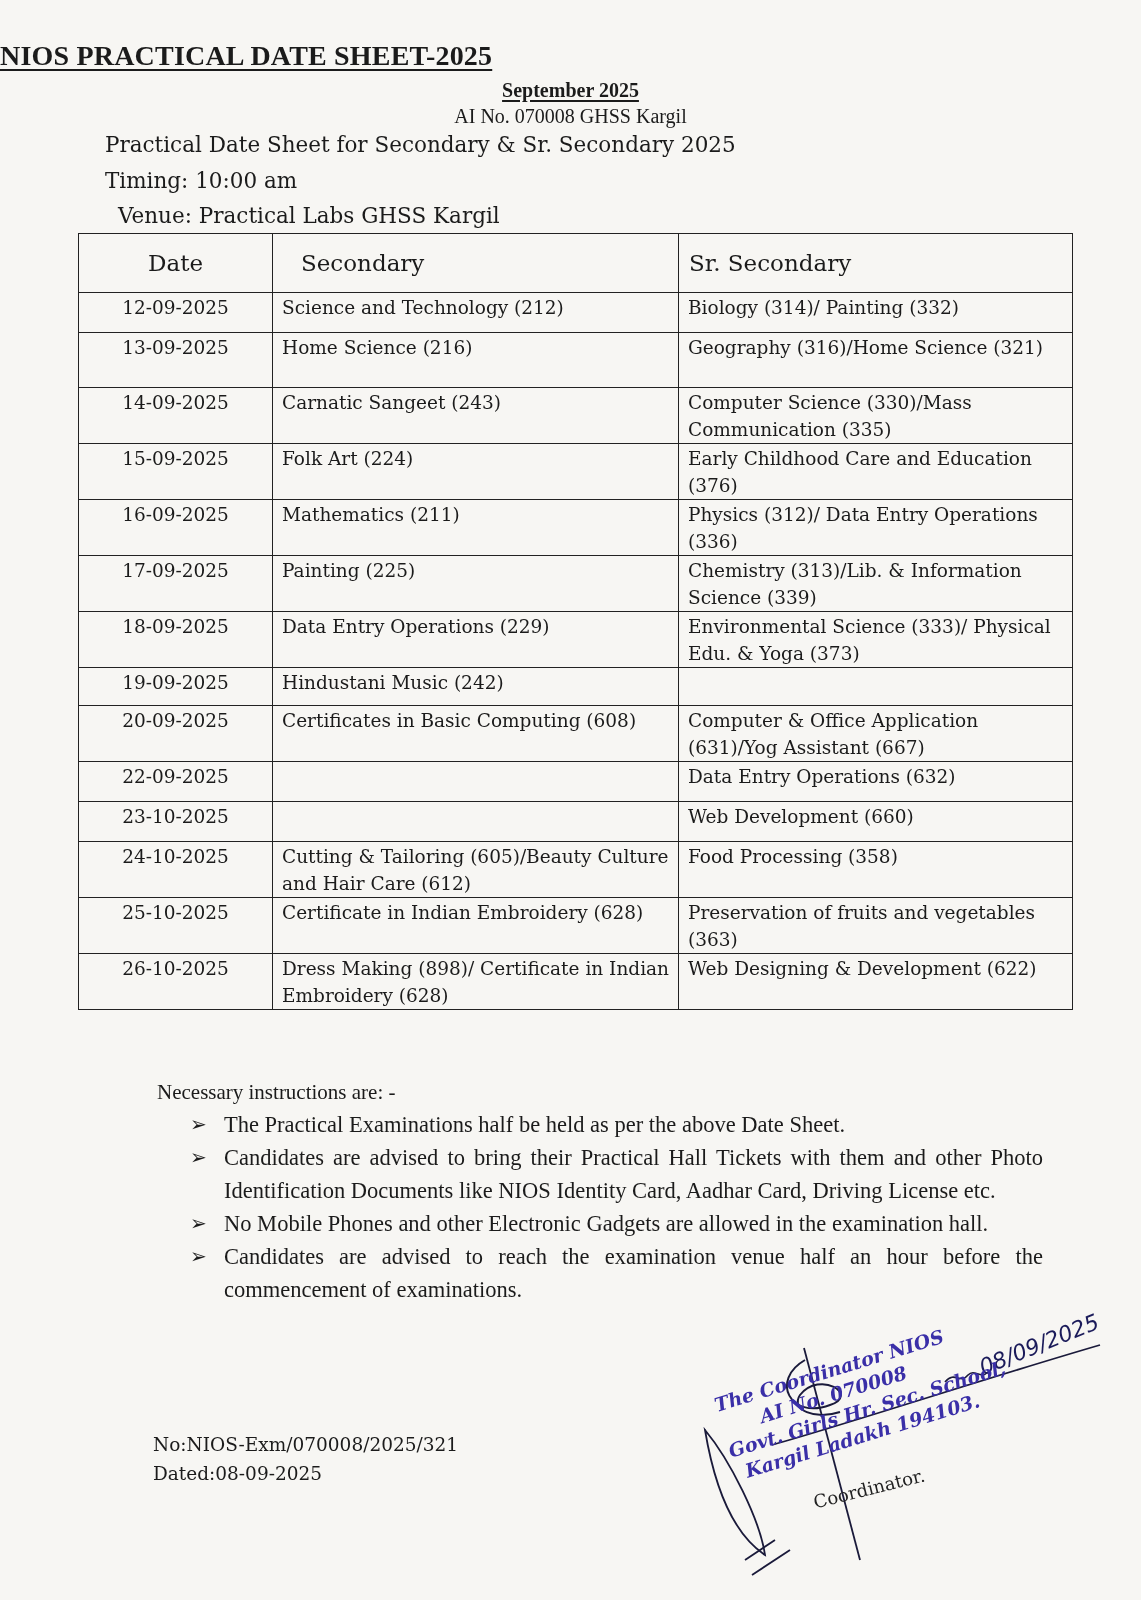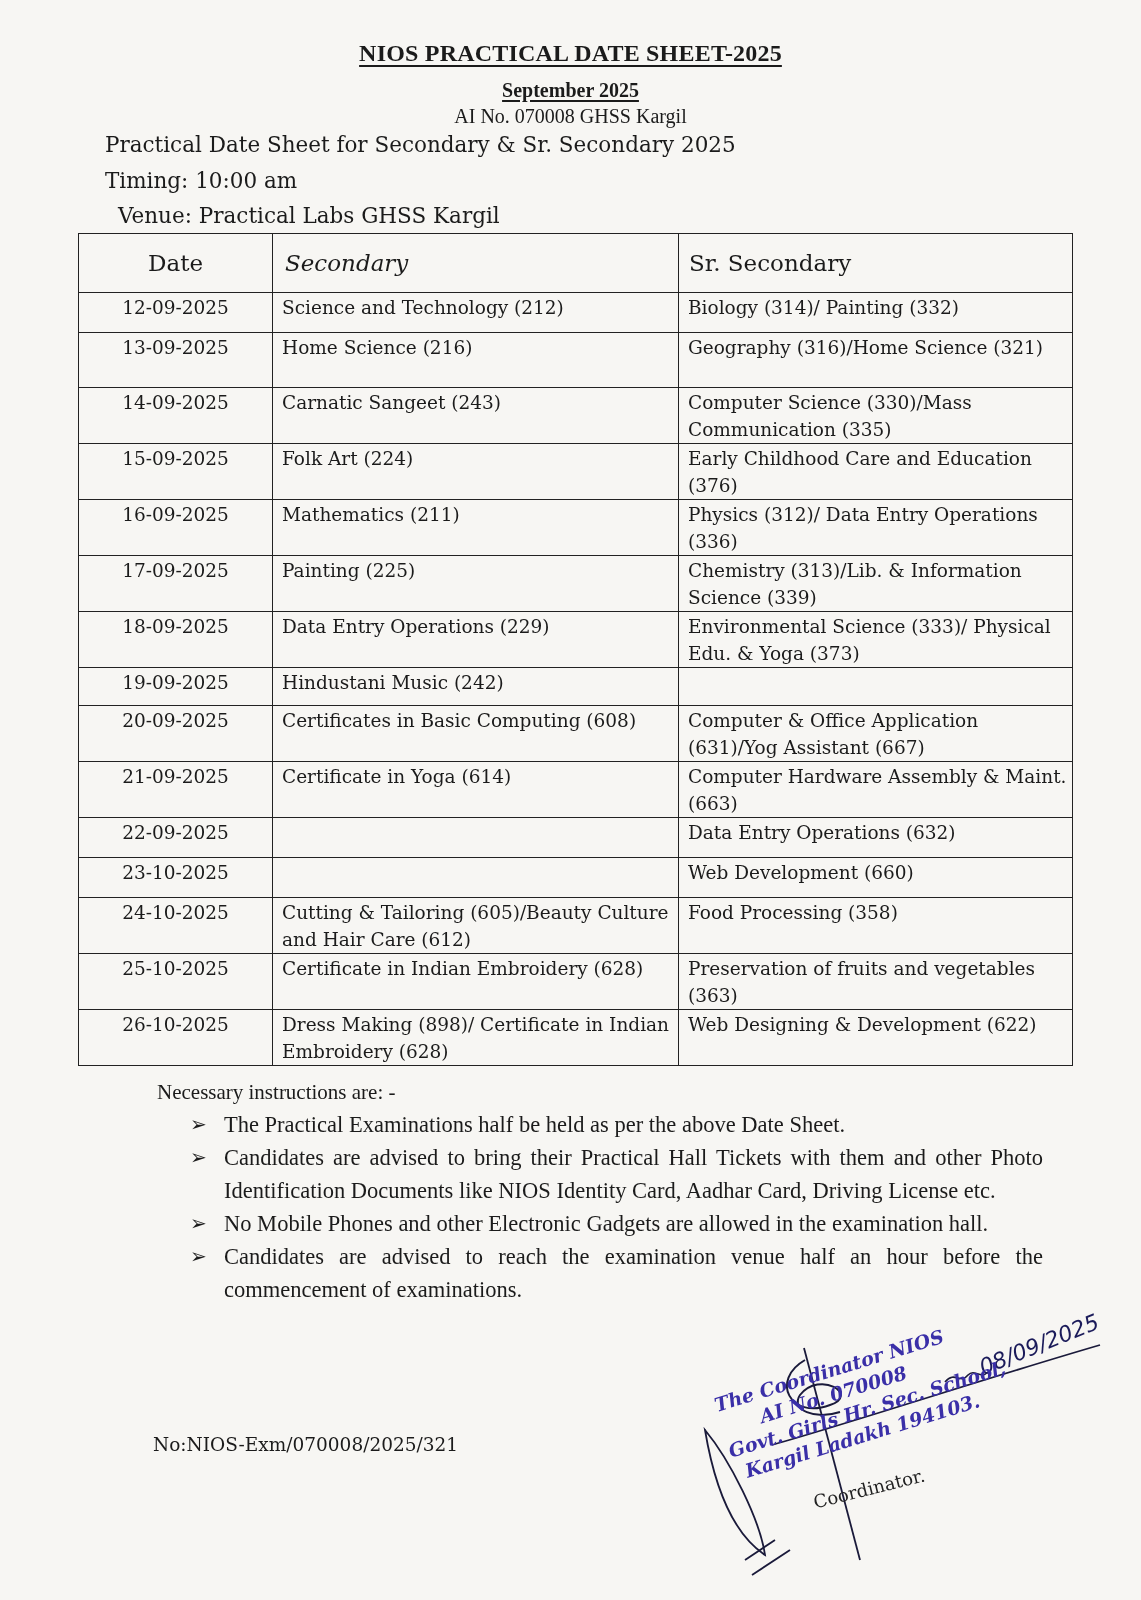--- a/index.html
+++ b/index.html
@@ -3,22 +3,22 @@
 <meta charset="utf-8">
 <style>
   html, body { margin: 0; padding: 0; }
   body {
     width: 1141px; height: 1600px; position: relative; overflow: hidden;
     background: #f7f6f3;
     color: #1b1b1b;
     font-family: "DejaVu Serif", serif;
   }
   .title {
-    position: absolute; left: 0; width: 1141px; top: 40px; text-align: center;
-    font-family: "Liberation Serif", serif; font-weight: bold; font-size: 24px;
+    position: absolute; left: 0; width: 1141px; top: 40px; 
+    font-family: "Liberation Serif", serif; font-weight: bold; font-size: 28px;
     letter-spacing: 0.2px;
   }
   .title span { text-decoration: underline; text-underline-offset: 4px; text-decoration-thickness: 2px; }
   .subtitle {
     position: absolute; left: 0; width: 1141px; top: 79px; text-align: center;
     font-family: "Liberation Serif", serif; font-weight: bold; font-size: 20px;
   }
   .subtitle span { text-decoration: underline; text-underline-offset: 3px; }
   .ai-line {
     position: absolute; left: 0; width: 1141px; top: 105px; text-align: center;
@@ -38,21 +38,21 @@
   }
   table.sheet td, table.sheet th {
     border: 1.6px solid #222; vertical-align: top; padding: 0;
     line-height: 27px; font-weight: normal; margin-left: 40px;
   }
   table.sheet col.c-date { width: 194px; }
   table.sheet col.c-sec { width: 406px; }
   table.sheet col.c-sr { width: 394px; }
   table.sheet th { font-size: 23px; height: 58px; vertical-align: middle; text-align: left; }
   table.sheet th.h-date { text-align: center; padding-left: 0; }
-  table.sheet th.h-sec { padding-left: 12px; font-style: italic; }
+  table.sheet th.h-sec { padding-left: 28px; }
   table.sheet th.h-sr { padding-left: 10px; }
   table.sheet td.d { text-align: center; padding-top: 1px; }
   table.sheet td.s { padding-left: 9px; padding-top: 1px; }
   table.sheet td.r { padding-left: 9px; padding-top: 1px; }
   tr.h1 td { height: 38px; }
   tr.h2 td { height: 53px; }
   tr.h3 td { height: 36px; }
 
   .instr-head {
     position: absolute; left: 157px; top: 1080px; font-size: 21px;
@@ -151,25 +151,20 @@
     <tr class="h3">
       <td class="d">19-09-2025</td>
       <td class="s">Hindustani Music (242)</td>
       <td class="r"></td>
     </tr>
     <tr class="h2">
       <td class="d">20-09-2025</td>
       <td class="s">Certificates in Basic Computing (608)</td>
       <td class="r">Computer &amp; Office Application (631)/Yog Assistant (667)</td>
     </tr>
-    <tr class="h2">
-      <td class="d">21-09-2025</td>
-      <td class="s">Certificate in Yoga (614)</td>
-      <td class="r">Computer Hardware Assembly &amp; Maint. (663)</td>
-    </tr>
     <tr class="h1">
       <td class="d">22-09-2025</td>
       <td class="s"></td>
       <td class="r">Data Entry Operations (632)</td>
     </tr>
     <tr class="h1">
       <td class="d">23-10-2025</td>
       <td class="s"></td>
       <td class="r">Web Development (660)</td>
     </tr>
@@ -194,20 +189,21 @@
 <div class="instr-head">Necessary instructions are: -</div>
 <ul class="instr">
   <li><span class="arrow">➢</span><span>The Practical Examinations half be held as per the above Date Sheet.</span></li>
   <li><span class="arrow">➢</span><span>Candidates are advised to bring their Practical Hall Tickets with them and other Photo Identification Documents like NIOS Identity Card, Aadhar Card, Driving License etc.</span></li>
   <li><span class="arrow">➢</span><span>No Mobile Phones and other Electronic Gadgets are allowed in the examination hall.</span></li>
   <li><span class="arrow">➢</span><span>Candidates are advised to reach the examination venue half an hour before the commencement of examinations.</span></li>
 </ul>
 
 <div class="ref">
   <div>No:NIOS-Exm/070008/2025/321</div>
+  <div>Dated:08-09-2025</div>
 </div>
 
 <svg class="sig" width="1141" height="1600">
   <path d="M805 1360 C 770 1380, 790 1420, 830 1405 C 860 1395, 820 1370, 800 1395 C 790 1410, 815 1420, 840 1412" fill="none" stroke="#1a1a3a" stroke-width="2"></path>
   <path d="M804 1348 L 860 1560" fill="none" stroke="#1a1a3a" stroke-width="1.8"></path>
   <path d="M705 1430 C 730 1460, 760 1520, 765 1555 C 750 1545, 720 1520, 705 1430 Z" fill="none" stroke="#1a1a3a" stroke-width="1.8"></path>
   <path d="M745 1560 L 775 1540 M 752 1575 L 790 1550" fill="none" stroke="#1a1a3a" stroke-width="1.8"></path>
   <path d="M772 1445 C 860 1420, 980 1380, 1100 1345" fill="none" stroke="#1a1a3a" stroke-width="1.8"></path>
   <path d="M945 1382 C 955 1370, 960 1385, 968 1375 C 975 1368, 980 1380, 988 1372" fill="none" stroke="#1a1a3a" stroke-width="1.6"></path>
 </svg>

